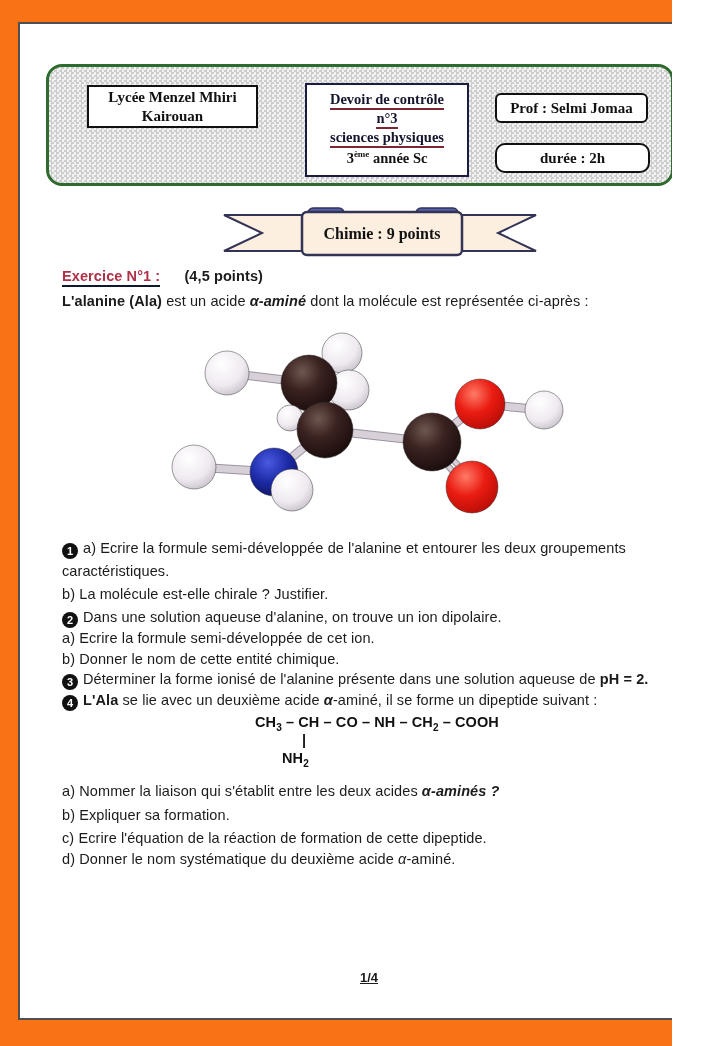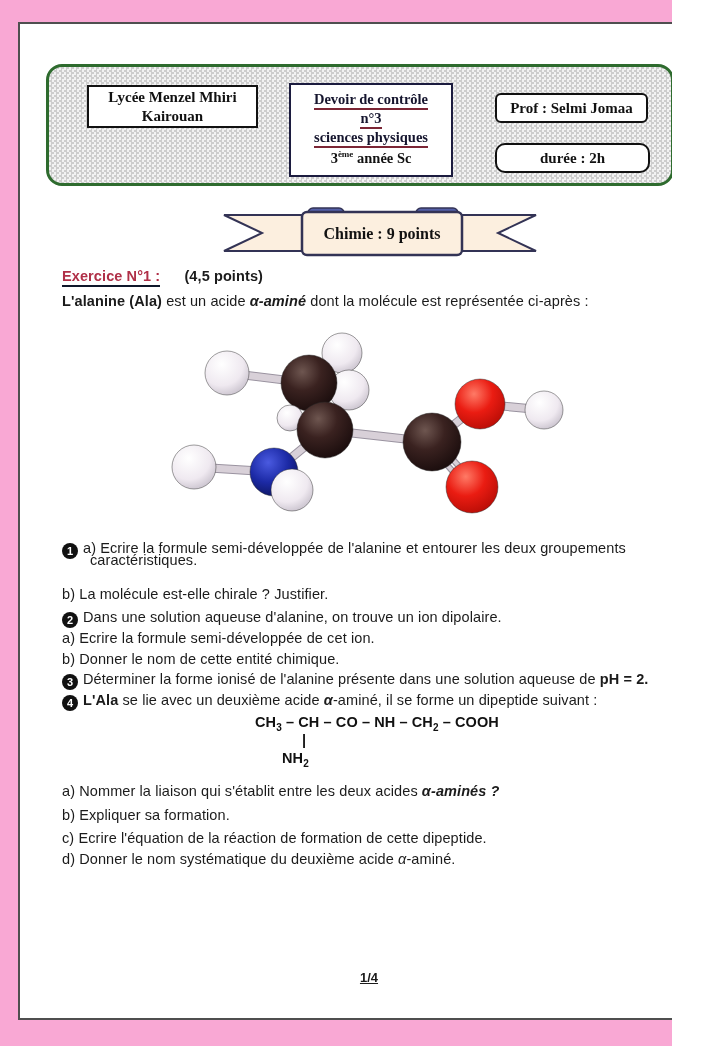--- a/index.html
+++ b/index.html
@@ -1,30 +1,30 @@
 <!DOCTYPE html>
 <html><head>
 <meta charset="utf-8">
 <style>
   * { margin:0; padding:0; box-sizing:border-box; }
   body { background:#ffffff; font-family:"Liberation Sans", sans-serif; }
-  .canvas { position:relative; width:672px; height:1046px; background:#f9a8d4; overflow:hidden; }
+  .canvas { position:relative; width:672px; height:1046px; background:#f97316; overflow:hidden; }
   .sheet { position:absolute; left:18px; top:22px; width:678px; height:998px;
            border:2px solid #4f4f4f; background:#ffffff; }
 
   
   .hdr { position:absolute; left:26px; top:40px; width:628px; height:122px;
          border:3px solid #2e6b2e; border-radius:16px;
          background:repeating-conic-gradient(#cdcdcd 0% 25%, #f2f2f2 0% 50%) 0 0/5px 5px; }
   .hbox { position:absolute; background:#ffffff; border:2px solid #111111;
           display:flex; align-items:center; justify-content:center; text-align:center;
           font-family:"Liberation Serif", serif; font-weight:bold; color:#111111; }
   .hbox.school   { left:38px;  top:18px; width:171px; height:43px; font-size:15px; line-height:1.25; }
   .hbox.date     { left:36px;  top:76px; width:175px; height:29px; font-size:16px; }
-  .hbox.center   { left:240px; top:16px; width:164px; height:94px; border-color:#1c1c3f;
+  .hbox.center   { left:256px; top:16px; width:164px; height:94px; border-color:#1c1c3f;
                    flex-direction:column; font-size:14.5px; color:#15152e; line-height:1.45; }
   .hbox.prof     { left:446px; top:26px; width:153px; height:30px; font-size:15px;border-radius:6px; }
   .hbox.duration { left:446px; top:76px; width:155px; height:30px; font-size:15px;border-radius:10px; }
   .u-maroon { border-bottom:2px solid #7b2535; display:inline-block; line-height:1.15; }
   sup.sm { font-size:9px; }
 
   
   .ribbon { position:absolute; left:200px; top:182px; width:320px; height:56px; }
   .ribbon text { font-family:"Liberation Serif", serif; font-weight:bold; font-size:16px; fill:#111111; }
 
@@ -154,21 +154,21 @@
           <circle cx="280" cy="122" r="29" fill="url(#gC)" stroke="rgba(40,40,40,0.45)" stroke-width="1"></circle>
           <circle cx="328" cy="84" r="25" fill="url(#gO)" stroke="rgba(40,40,40,0.45)" stroke-width="1"></circle>
           <circle cx="392" cy="90" r="19" fill="url(#gH)" stroke="rgba(40,40,40,0.45)" stroke-width="1"></circle>
           <circle cx="320" cy="167" r="26" fill="url(#gO)" stroke="rgba(40,40,40,0.45)" stroke-width="1"></circle>
         </g>
     </svg>
 
     <div class="line" style="top:516px;">
       <span class="badge">1</span><span>a) Ecrire la formule semi-développée de l'alanine et entourer les deux groupements</span>
     </div>
-    <div class="line" style="top:528px;margin-left:28px;">
+    <div class="line" style="top:539px;">
       <span>caractéristiques.</span>
     </div>
     <div class="line" style="top:562px;">
       <span>b) La molécule est-elle chirale ? Justifier.</span>
     </div>
     <div class="line" style="top:585px;">
       <span class="badge">2</span><span>Dans une solution aqueuse d'alanine, on trouve un ion dipolaire.</span>
     </div>
     <div class="line" style="top:606px;">
       <span>a) Ecrire la formule semi-développée de cet ion.</span>

